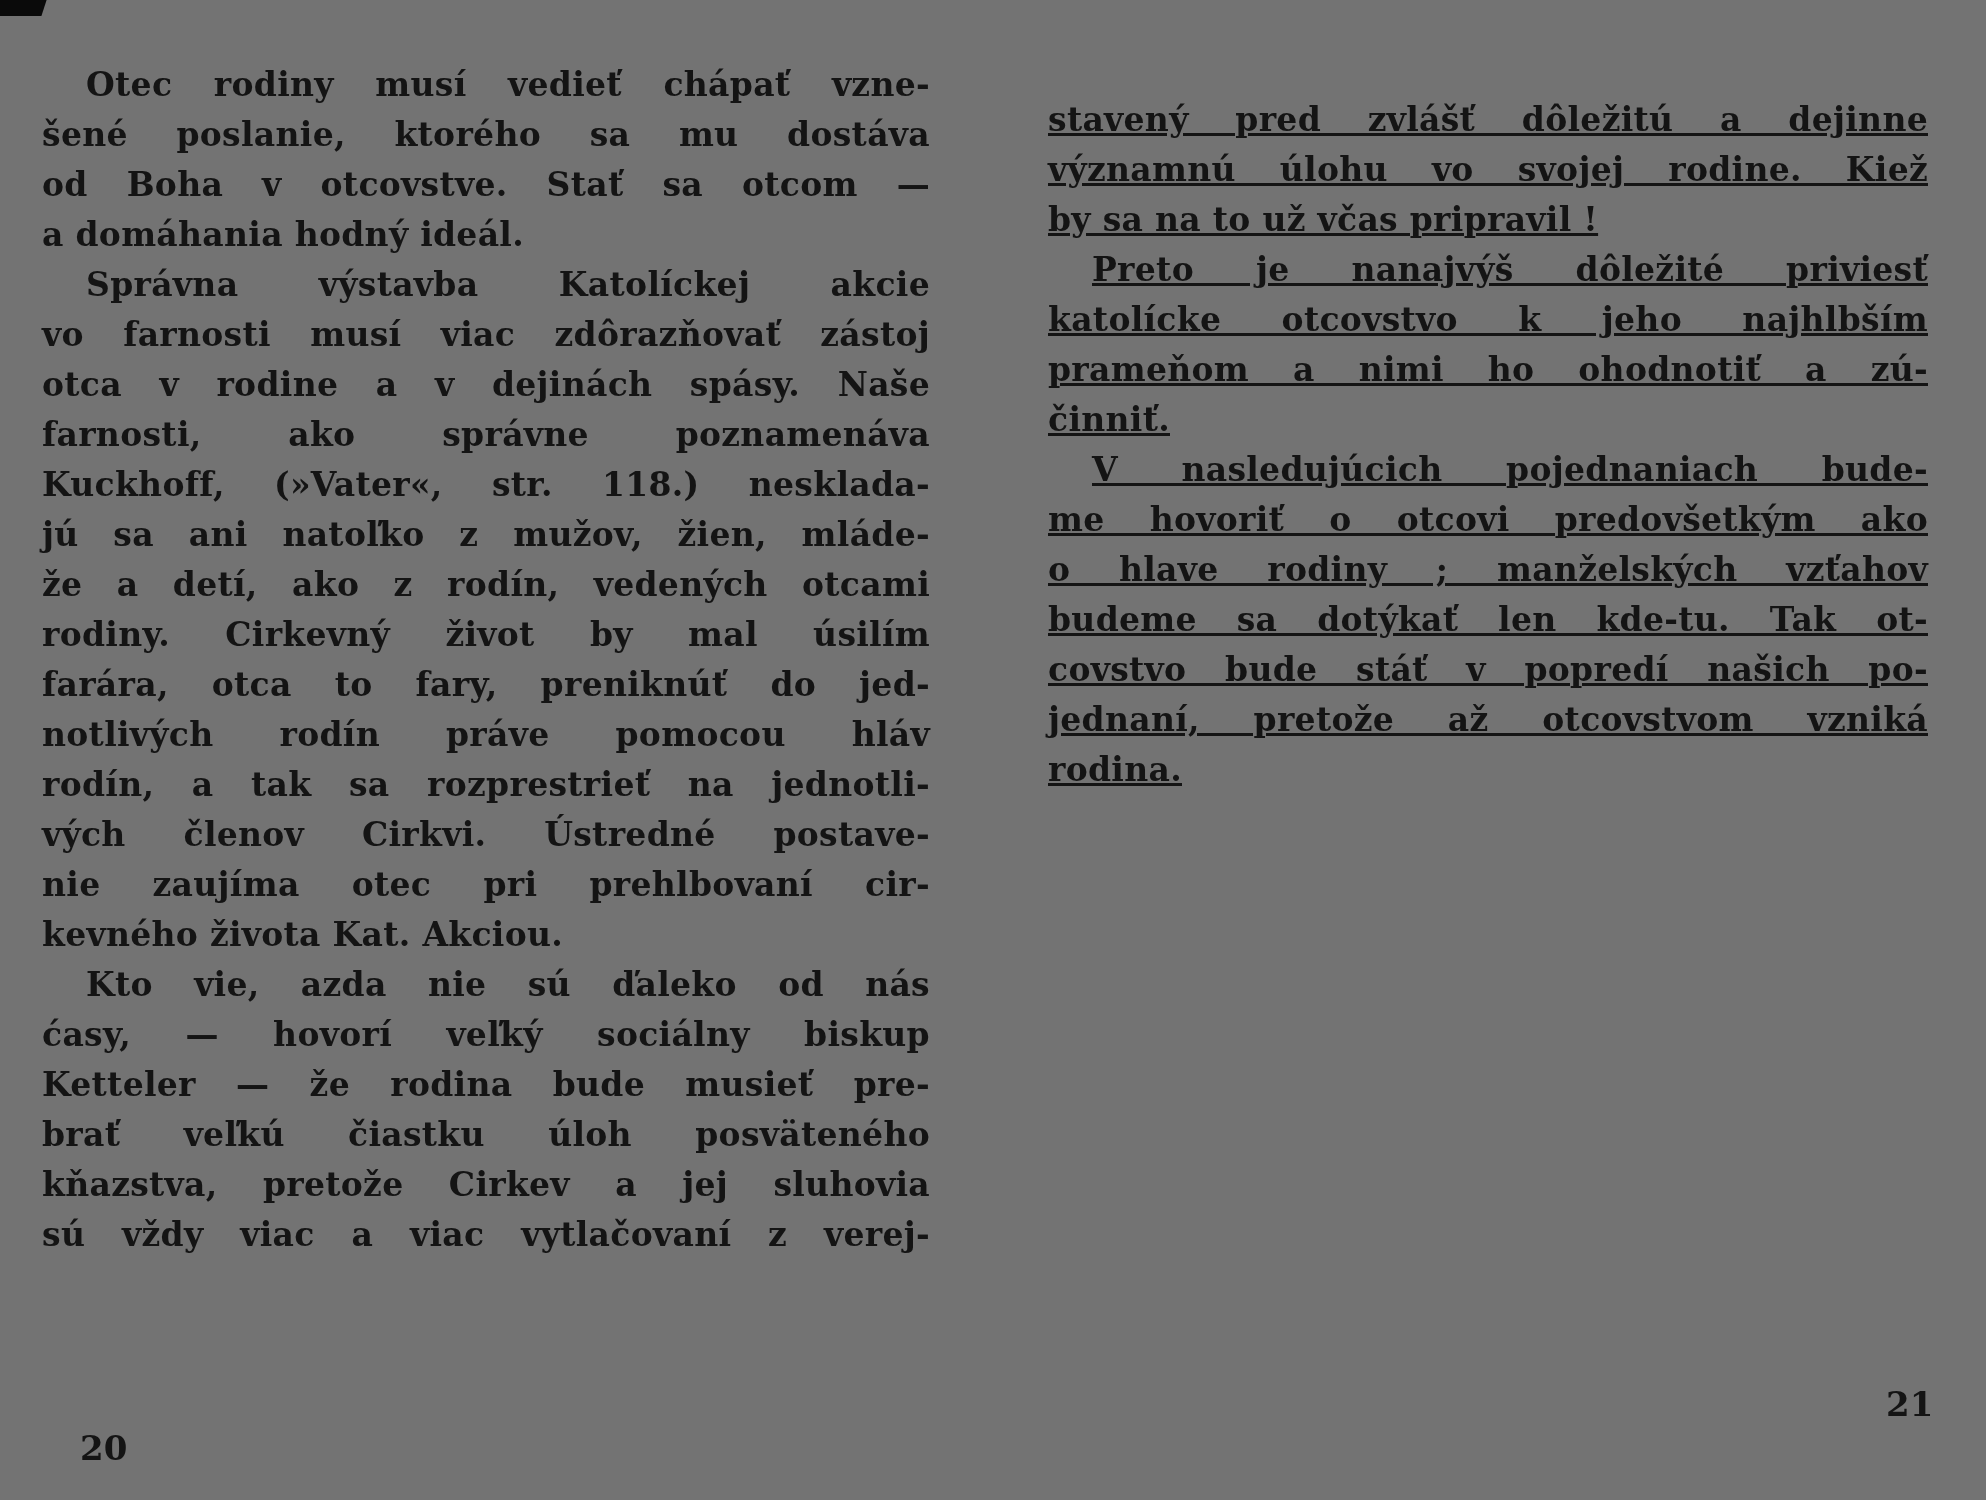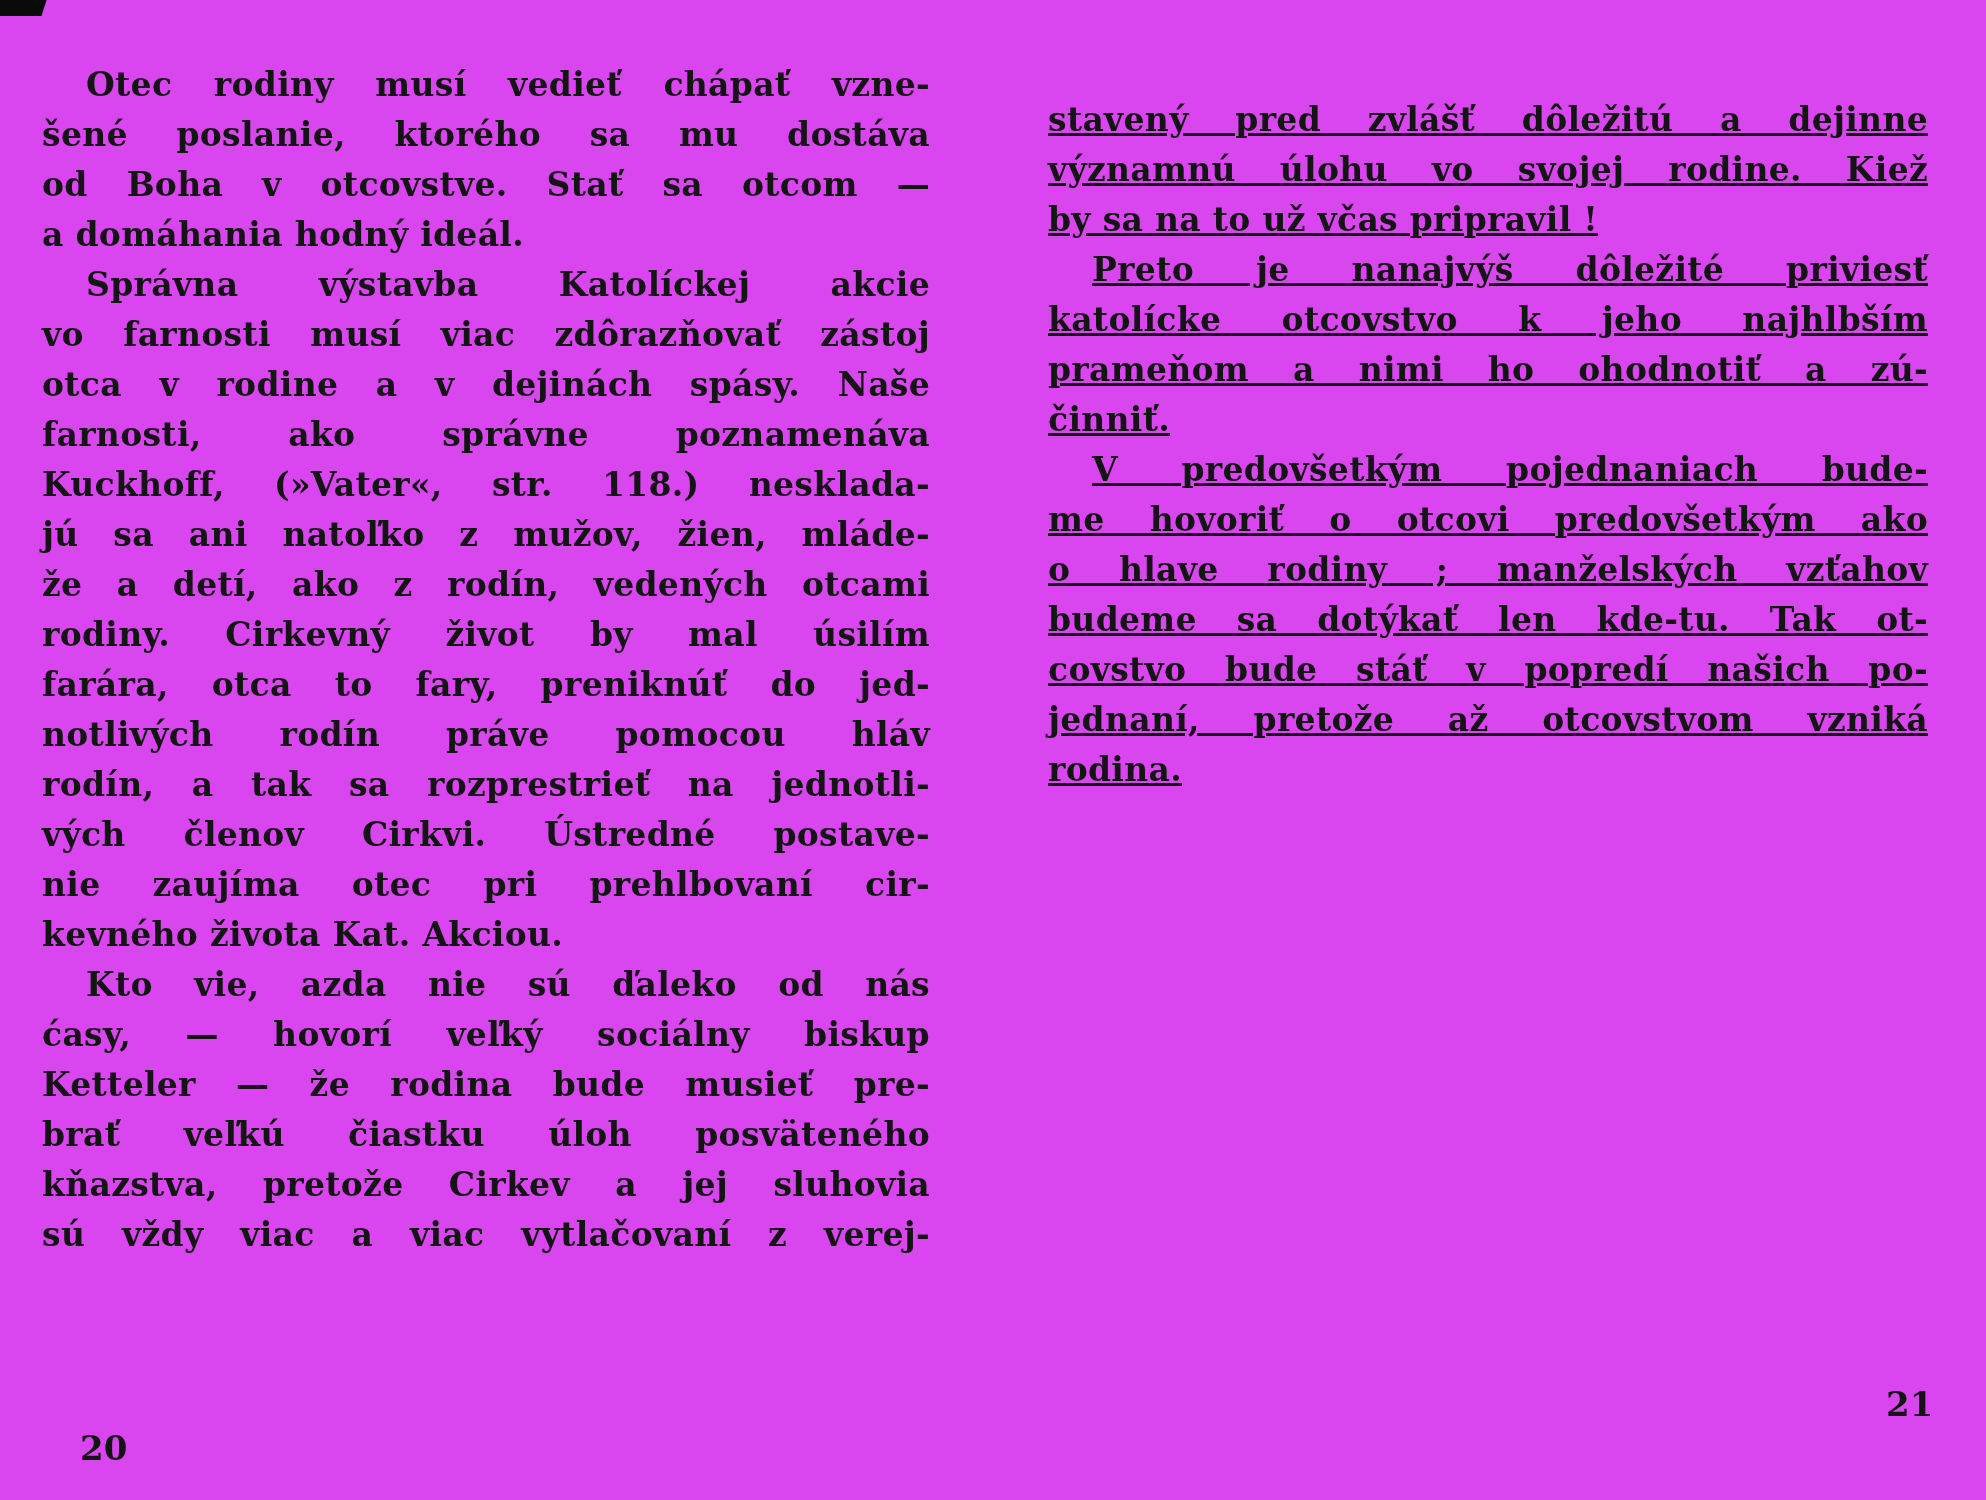--- a/index.html
+++ b/index.html
@@ -4,21 +4,21 @@
 <style>
   html, body {
     margin: 0;
     padding: 0;
     background: #e8e8e6;
   }
   #book-spread {
     position: relative;
     width: 1986px;
     height: 1500px;
-    background: #d946ef;
+    background: #737373;
     overflow: hidden;
     font-family: "DejaVu Serif", "Liberation Serif", serif;
     color: #141414;
   }
   .scan-artifact {
     position: absolute;
     left: 0;
     top: 0;
     width: 52px;
     height: 16px;
@@ -104,21 +104,21 @@
       <div class="line">sú vždy viac a viac vytlačovaní z verej-</div>
     </div>
   <div id="right-column" class="text-column">
       <div class="line">stavený pred zvlášť dôležitú a dejinne</div>
       <div class="line">významnú úlohu vo svojej rodine. Kiež</div>
       <div class="line para-end">by sa na to už včas pripravil !</div>
       <div class="line indent">Preto je nanajvýš dôležité  priviesť</div>
       <div class="line">katolícke otcovstvo k jeho najhlbším</div>
       <div class="line">prameňom a nimi ho ohodnotiť a zú-</div>
       <div class="line para-end">činniť.</div>
-      <div class="line indent">V predovšetkým pojednaniach bude-</div>
+      <div class="line indent">V nasledujúcich pojednaniach bude-</div>
       <div class="line">me hovoriť o otcovi predovšetkým ako</div>
       <div class="line">o hlave rodiny ; manželských vzťahov</div>
       <div class="line">budeme sa dotýkať len kde-tu. Tak ot-</div>
       <div class="line">covstvo bude stáť v popredí našich po-</div>
       <div class="line">jednaní, pretože až otcovstvom vzniká</div>
       <div class="line para-end">rodina.</div>
     </div>
 
   <div id="page-number-left" class="page-number">20</div>
   <div id="page-number-right" class="page-number">21</div>

